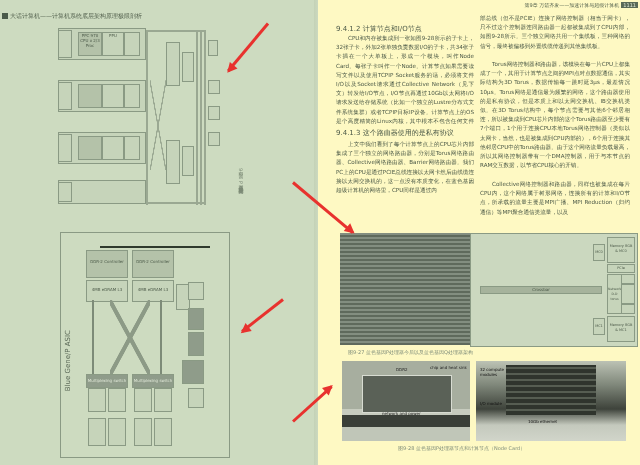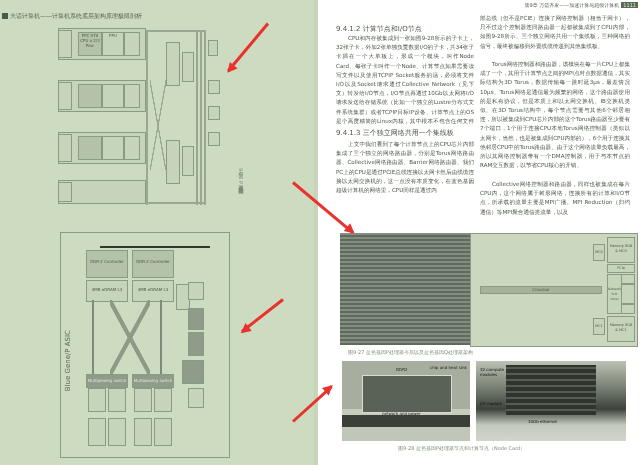--- a/index.html
+++ b/index.html
@@ -1,19 +1,19 @@
 <!DOCTYPE html>
 <html><head>
 <meta charset="utf-8">
 <style>
   html,body{margin:0;padding:0;}
   body{width:640px;height:465px;overflow:hidden;background:#cfdcc2;font-family:"DejaVu Sans","Liberation Sans",sans-serif;color:#3d4a3a;position:relative;}
   .page{position:absolute;top:0;height:465px;}
   .left-page{left:0;width:318px;background:#cddbc0;}
-  .right-page{left:318px;width:322px;background:#ffffff;}
+  .right-page{left:318px;width:322px;background:#fef9c3;}
   .gutter{position:absolute;left:314px;top:0;width:8px;height:465px;background:linear-gradient(90deg,#c4d2b6,#d3dfc8);}
   .hdr-left{position:absolute;left:2px;top:12px;font-size:6px;color:#55634f;white-space:nowrap;}
   .hdr-left .sq{display:inline-block;width:6px;height:6px;background:#4a5a4a;margin-right:2px;vertical-align:middle;}
   .hdr-right{position:absolute;right:2px;top:2px;font-size:5px;color:#55634f;white-space:nowrap;}
   .hdr-right .pg{background:#5a6a58;color:#dfe8d6;padding:0 2px;margin-left:2px;}
   .box{position:absolute;border:1px solid #8a9a84;background:#c6d4ba;}
   .box.dark{background:#8f9c8a;}
   .box.mid{background:#b4c2a9;}
   .lbl{font-size:4px;color:#4d5b4a;text-align:center;line-height:5px;overflow:hidden;}
   .vline{position:absolute;width:2px;background:#9aa892;}
@@ -123,21 +123,21 @@
 
 <div class="gutter"></div>
 
 <div class="page right-page">
   <div class="hdr-right">
     <span>第9章 万箭齐发——加速计算与超级计算机</span><span class="pg">1111</span>
   </div>
 
   <div class="sec" style="left:18px;top:24px;">9.4.1.2  计算节点和I/O节点</div>
   <div class="para" style="left:18px;top:34px;width:138px;height:92px;text-indent:12px;">CPU和内存被集成到一张如图9-28所示的子卡上，32张子卡，外加2张单独负责数据I/O的子卡，共34张子卡插在一个大单板上，形成一个模块，叫作Node Card。每张子卡叫作一个Node。计算节点如果需要读写文件以及使用TCPIP Socket服务的话，必须将文件I/O以及Socket请求通过Collective Network（见下文）转发给I/O节点，I/O节点再通过10Gb以太网将I/O请求发送给存储系统（比如一个独立的Lustre分布式文件系统集群）或者TCPIP目标IP设备。计算节点上的OS是个高度精简的Linux内核，其中根本不包含任何文件系统或TCPIP模块，所以从VFS层下来的针对文件的I/O和Socket请求都会被底层模块重定向到I/O节点，然后转出到分布式文件存储系统中执行，最后返回结果。</div>
-  <div class="sec" style="left:18px;top:128px;">9.4.1.3  三个独立网络共用一个集线板</div>
+  <div class="sec" style="left:18px;top:128px;">9.4.1.3  这个路由器使用的是私有协议</div>
   <div class="para" style="left:18px;top:140px;width:138px;height:92px;text-indent:12px;">上文中我们看到了每个计算节点上的CPU芯片内部集成了三个独立的网络路由器，分别是Torus网络路由器、Collective网络路由器、Barrier网络路由器。我们PC上的CPU是通过PCIE总线连接以太网卡然后由线缆连接以太网交换机的，这一点没有本质变化，在蓝色基因超级计算机的网络里，CPU同样是通过内</div>
 
   <div class="para" style="left:162px;top:14px;width:150px;height:46px;">部总线（但不是PCIE）连接了网络控制器（相当于网卡），只不过这个控制器连同路由器一起都被集成到了CPU内部，如图9-28所示。三个独立网络共用一个集线板，三种网络的信号，最终被偏移到外置线缆传递到其他集线板。</div>
   <div class="para" style="left:162px;top:60px;width:150px;height:120px;text-indent:12px;">Torus网络控制器和路由器，该模块在每一片CPU上都集成了一个，其用于计算节点之间的MPI点对点数据通信，其实际结构为3D Torus，数据传输每一跳时延3μs，最差情况10μs。Torus网络是通信最为频繁的网络，这个路由器使用的是私有协议，但是本质上和以太网交换机、IB交换机类似。在3D Torus结构中，每个节点需要与其他6个邻居相连，所以被集成到CPU芯片内部的这个Torus路由器至少要有7个端口，1个用于连接CPU本地Torus网络控制器（类似以太网卡，当然，也是被集成到CPU内部的），6个用于连接其他邻居CPU中的Torus路由器。由于这个网络流量负载最高，所以其网络控制器带有一个DMA控制器，用于与本节点的RAM交互数据，以节省CPU核心的开销。</div>
   <div class="para" style="left:162px;top:180px;width:150px;height:46px;text-indent:12px;">Collective网络控制器和路由器，同样也被集成在每片CPU内，这个网络属于树形网络，连接所有的计算和I/O节点，所承载的流量主要是MPI广播、MPI Reduction（归约通信）等MPI聚合通信类流量，以及</div>
 
   <div class="photo" style="left:22px;top:233px;width:130px;height:112px;background:repeating-linear-gradient(0deg,#5f6a5c 0 2px,#838e80 2px 4px),repeating-linear-gradient(90deg,transparent 0 6px,rgba(200,210,190,.25) 6px 7px);"></div>
   <div class="diag-frame" style="left:152px;top:233px;width:166px;height:112px;background:#cbd8bf;"></div>
   <div id="cores-top"></div>
   <div id="cores-bottom"></div>

